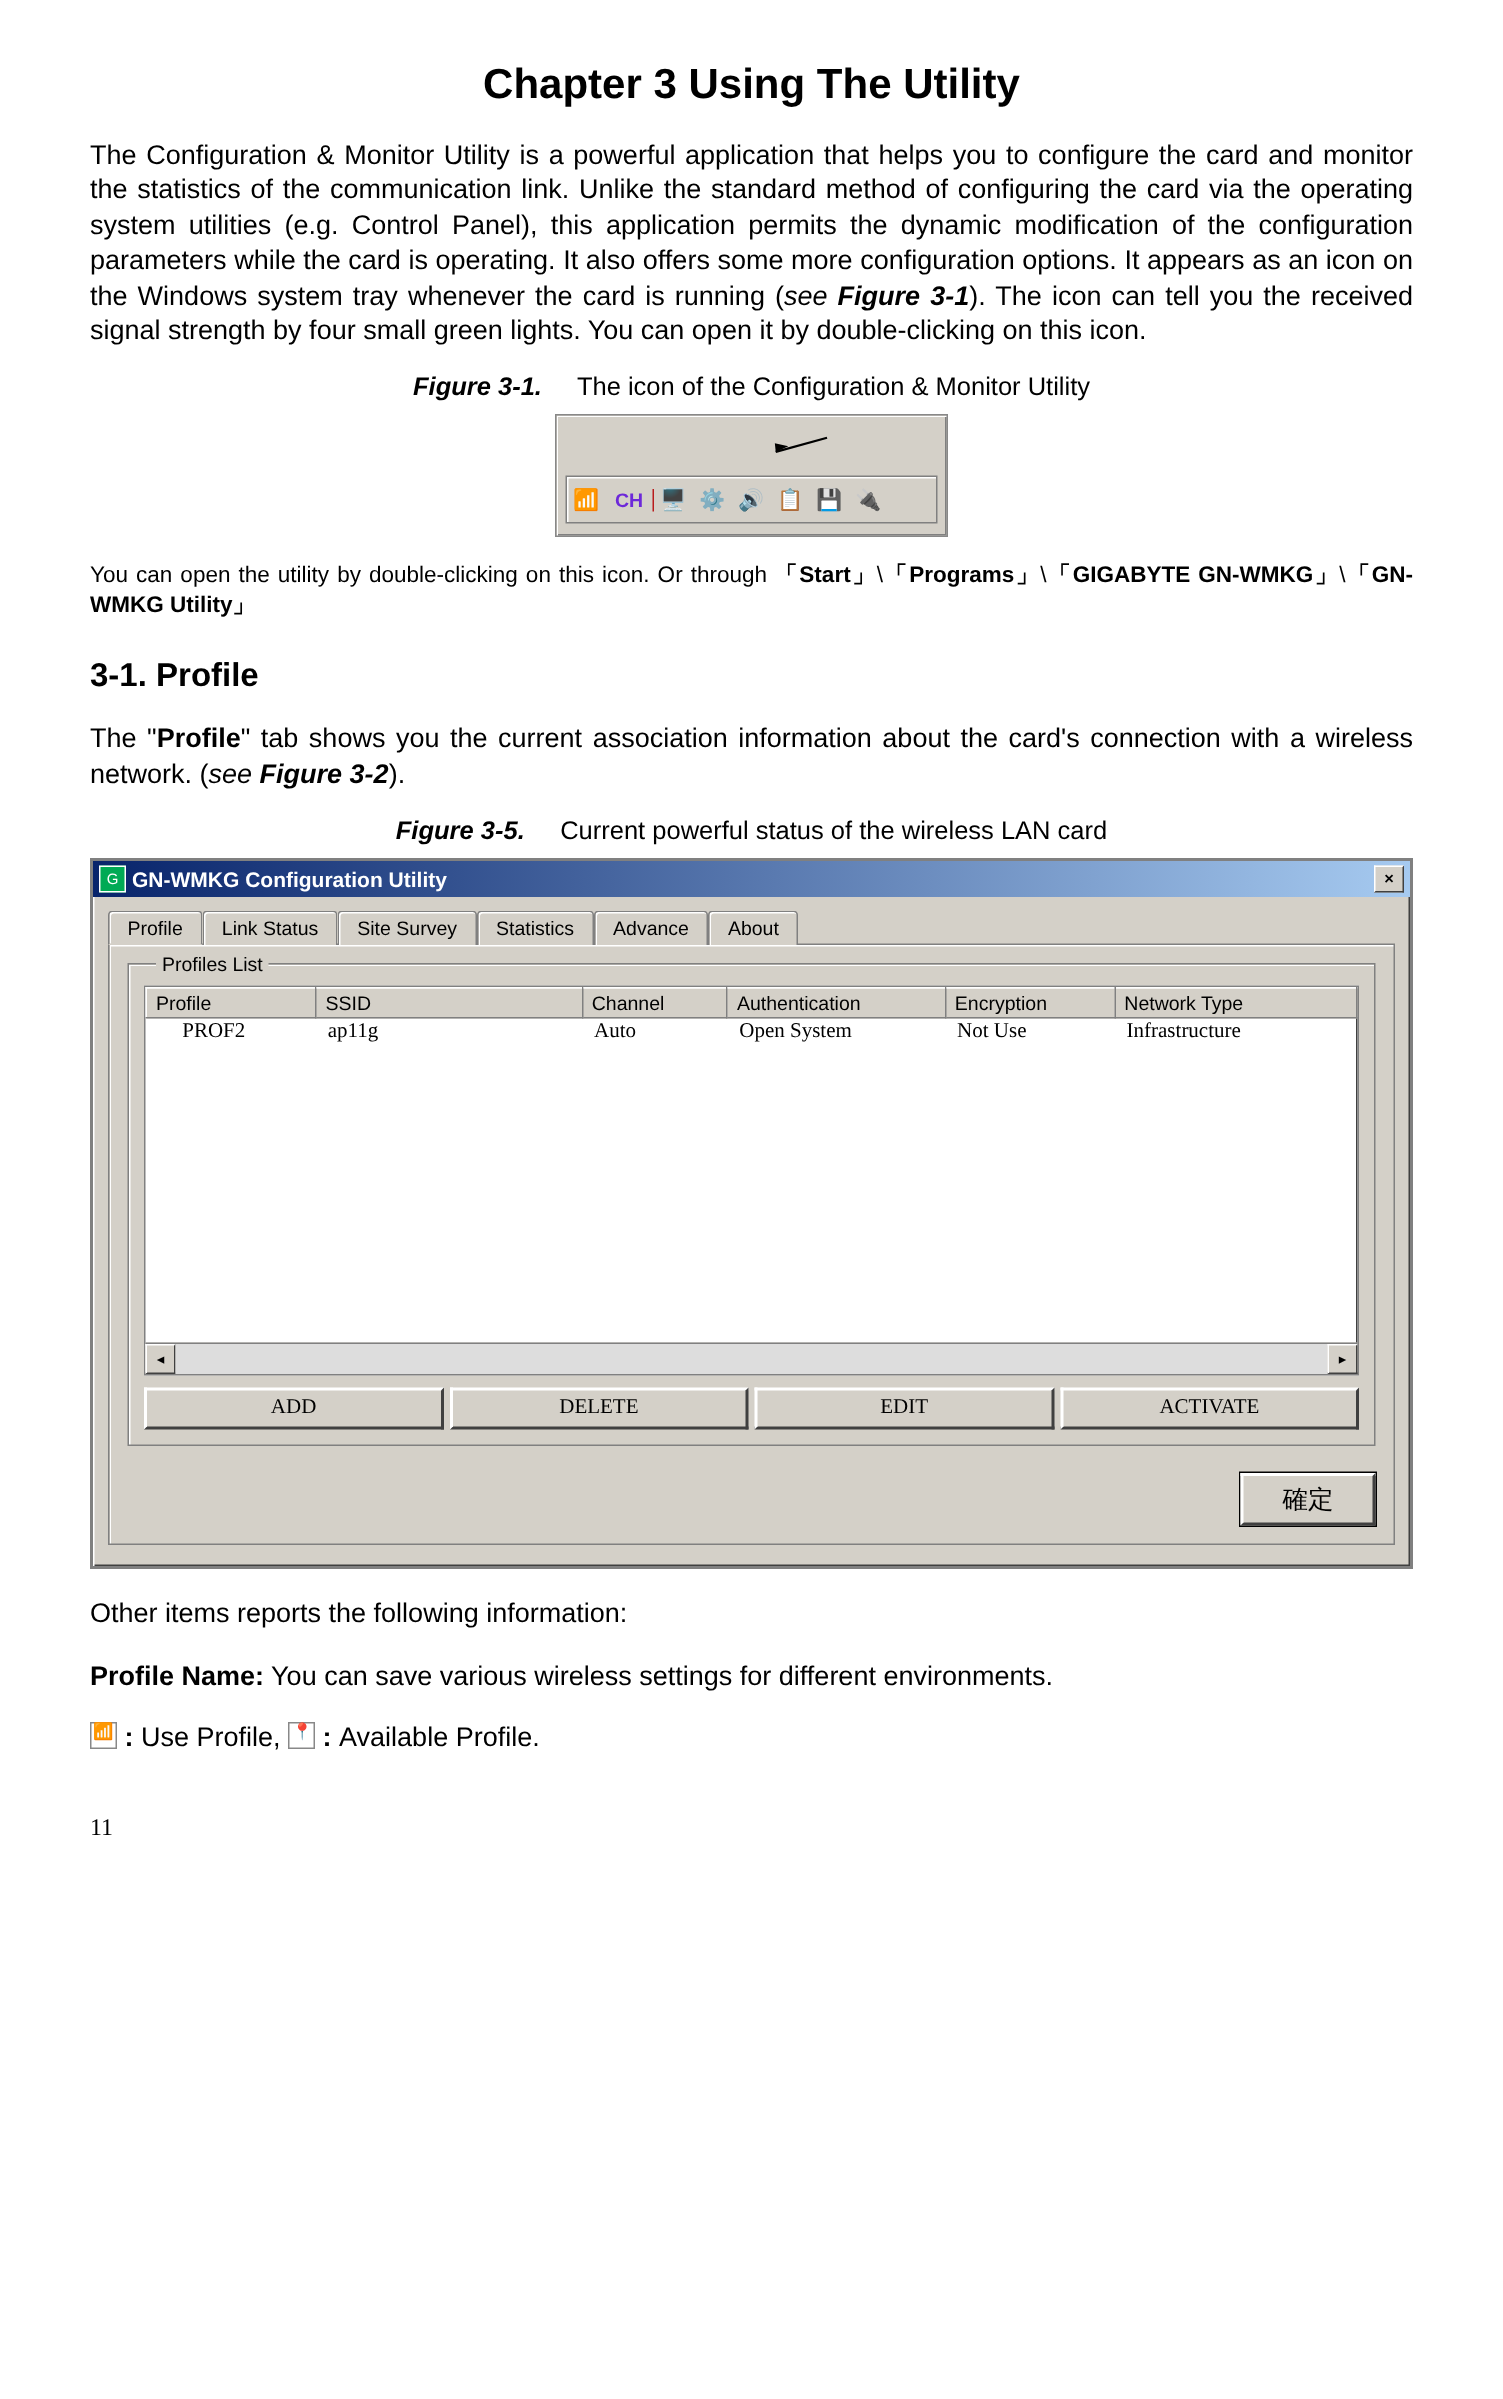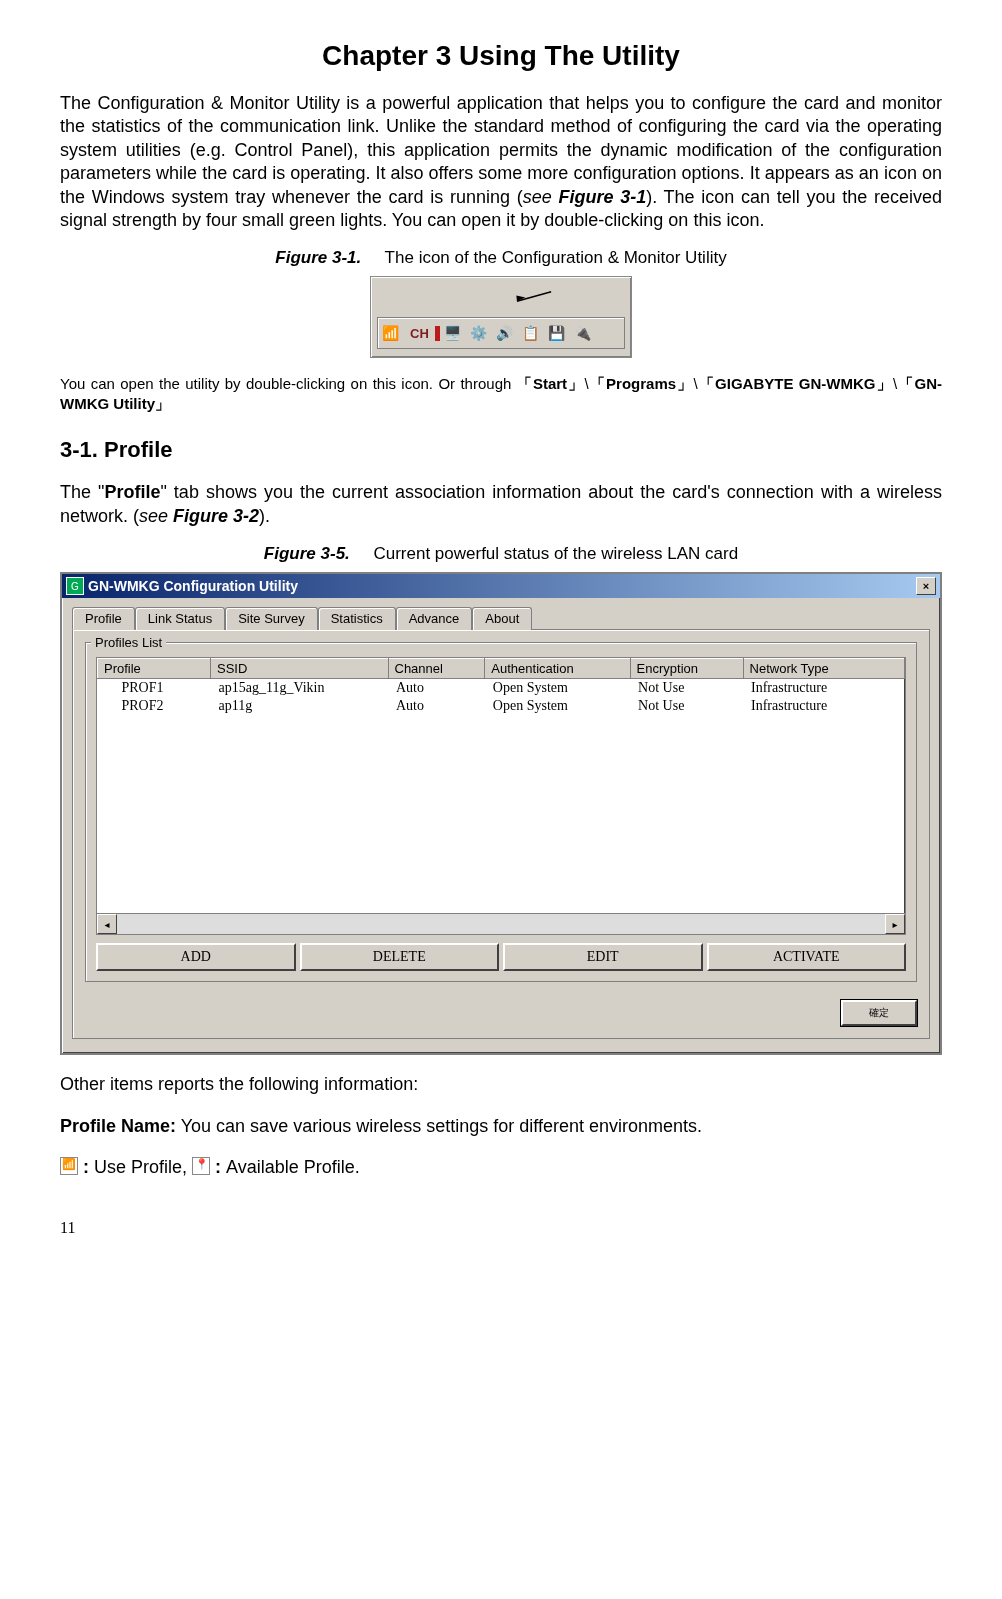--- a/index.html
+++ b/index.html
@@ -59,24 +59,24 @@
       right: 6px;
       height: 30px;
       border: 1px solid #808080;
       background: #d4d0c8;
       display: flex;
       align-items: center;
       box-shadow: inset 1px 1px 0 #fff;
     }
     .tray-ch {
       padding: 0 6px;
-      border-right: 5px solid #b91c1c;
+      border-right: 1px solid #b91c1c;
       font-size: 13px;
       background: #d4d0c8;
-      color: #7f1d1d;
+      color: #6d28d9;
       font-weight: bold;
     }
     .tray-icon {
       width: 22px;
       height: 22px;
       margin: 0 2px;
       display: flex;
       align-items: center;
       justify-content: center;
       font-size: 14px;
@@ -119,21 +119,21 @@
     .tab.active { background: #d4d0c8; border-bottom: 1px solid #d4d0c8; z-index: 2; position: relative; }
     .tab-panel { border: 1px solid #808080; box-shadow: inset 1px 1px 0 #fff; padding: 12px; }
     .groupbox {
       border: 1px solid #808080;
       box-shadow: inset 1px 1px 0 #fff;
       padding: 14px 10px 10px;
       position: relative;
       margin-bottom: 14px;
     }
     .groupbox-label {
-      position: absolute; top: -8px; left: 5px;
+      position: absolute; top: -8px; left: 18px;
       background: #d4d0c8; padding: 0 4px; font-size: 13px;
     }
     .profiles-table-wrap {
       border: 1px solid #808080;
       box-shadow: inset 1px 1px 0 #fff, inset -1px -1px 0 #404040;
       background: #fff;
     }
     .profiles-table { width: 100%; border-collapse: collapse; font-size: 13px; font-family: "MS Sans Serif", Arial, sans-serif; }
     .profiles-table th {
       text-align: left;
@@ -171,21 +171,21 @@
       text-align: center;
       font-family: "Times New Roman", serif;
       cursor: pointer;
     }
     .ok-btn-row { display: flex; justify-content: flex-end; margin-top: 18px; }
     .ok-btn {
       background: #d4d0c8;
       border: 2px solid;
       border-color: #fff #404040 #404040 #fff;
       padding: 4px 26px;
-      font-size: 10px;
+      font-size: 17px;
       cursor: pointer;
       box-shadow: 0 0 0 1px #000;
     }
     .inline-icon {
       display: inline-block;
       width: 16px; height: 16px;
       border: 1px solid #888;
       background: #fff;
       vertical-align: middle;
       position: relative;
@@ -272,28 +272,20 @@
                 <th style="width:14%">Profile</th>
                 <th style="width:22%">SSID</th>
                 <th style="width:12%">Channel</th>
                 <th style="width:18%">Authentication</th>
                 <th style="width:14%">Encryption</th>
                 <th style="width:20%">Network Type</th>
               </tr>
             </thead>
             <tbody>
               <tr class="data">
-                <td>PROF1</td>
-                <td>ap15ag_11g_Vikin</td>
-                <td>Auto</td>
-                <td>Open System</td>
-                <td>Not Use</td>
-                <td>Infrastructure</td>
-              </tr>
-              <tr class="data">
                 <td>PROF2</td>
                 <td>ap11g</td>
                 <td>Auto</td>
                 <td>Open System</td>
                 <td>Not Use</td>
                 <td>Infrastructure</td>
               </tr>
               <tr>
                   <td colspan="6"></td>
                 </tr>

